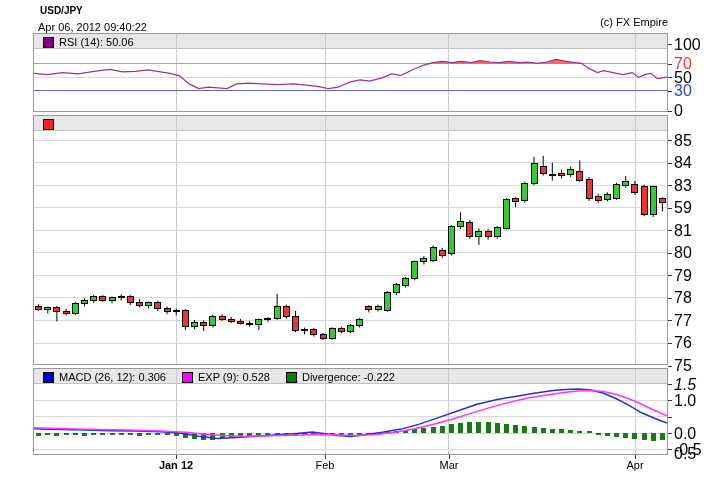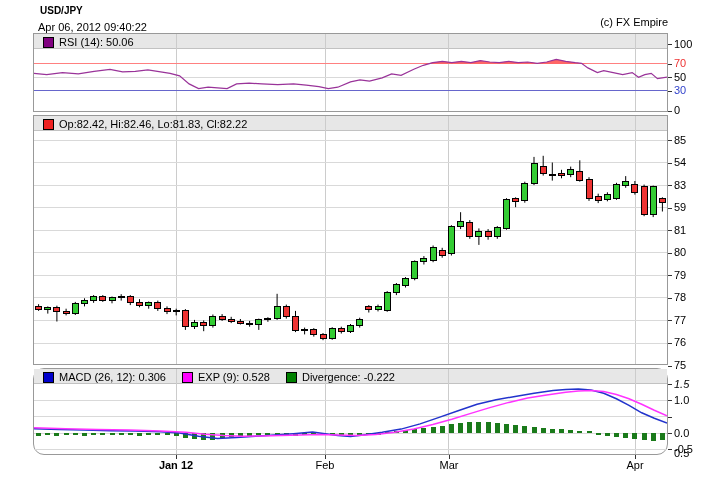--- a/index.html
+++ b/index.html
@@ -4,29 +4,29 @@
 <style>
   html,body{margin:0;padding:0;background:#fff;}
   #page{position:relative;width:710px;height:487px;background:#ffffff;overflow:hidden;
         font-family:"Liberation Sans",sans-serif;font-size:11px;color:#000;}
   #title{position:absolute;left:40px;top:5px;font-size:10px;font-weight:bold;}
   #timestamp{position:absolute;left:38px;top:21px;font-size:11px;}
   #copyright{position:absolute;right:42px;top:16px;font-size:11px;}
   .panel{position:absolute;border:1px solid #999;background:#fff;}
   #rsi-panel{left:33px;top:33px;width:633px;height:77px;}
   #price-panel{left:33px;top:115px;width:633px;height:248px;}
-  #macd-panel{left:33px;top:368px;width:633px;height:85px;border-radius:11px;}
+  #macd-panel{left:33px;top:368px;width:633px;height:85px;}
   .legendbar{position:absolute;left:0;top:0;width:100%;height:15px;background:#e7e7e7;
              border-bottom:1px solid #c2c2c2;display:flex;align-items:flex-end;padding-left:9px;
              box-sizing:border-box;}
   .plot{position:absolute;left:0;top:0;z-index:1;}
   .sw{position:relative;z-index:2;width:9px;height:9px;border:1px solid #000;display:inline-block;
       margin-right:5px;flex:none;}
   .lg{position:relative;z-index:2;font-size:11px;white-space:nowrap;margin-right:16px;}
-  .ylabel{position:absolute;font-size:11px;line-height:11px;}
+  .ylabel{position:absolute;font-size:16px;line-height:11px;}
   .ytick{position:absolute;width:4px;height:1px;background:#333;}
   .xlabel{position:absolute;font-size:11px;line-height:11px;transform:translateX(-50%);}
   .xtick{position:absolute;width:1px;height:4px;background:#333;}
 </style>
 </head>
 <body>
 
 <div id="page">
   <div id="title">USD/JPY</div>
   <div id="timestamp">Apr 06, 2012 09:40:22</div>
@@ -46,21 +46,20 @@
         <line x1="0" x2="633" y1="43.3" y2="43.3" stroke="#d9d9d9" shape-rendering="crispEdges"></line>
         <line x1="0" x2="633" y1="56.5" y2="56.5" stroke="#6666cc" shape-rendering="crispEdges"></line>
         <path d="M0.0,29.9L12.7,29.9L28.5,29.9L44.3,29.9L60.1,29.9L76.0,29.9L88.6,29.9L101.3,29.9L113.9,29.9L126.6,29.9L136.1,29.9L145.6,29.9L155.1,29.9L164.6,29.9L174.1,29.9L183.6,29.9L193.1,29.9L202.6,29.9L215.2,29.9L227.9,29.9L243.7,29.9L259.5,29.9L272.2,29.9L284.9,29.9L294.3,29.9L303.8,29.9L316.5,29.9L326.0,29.9L335.5,29.9L348.2,29.9L357.6,29.9L367.1,29.9L379.8,29.9L389.3,29.9L398.8,28.6L408.3,27.3L417.8,28.6L427.3,27.3L436.8,28.6L446.3,26.6L455.8,28.0L465.3,28.6L474.8,27.3L484.2,28.6L493.7,28.0L503.2,29.3L512.7,28.0L522.2,25.3L531.7,27.3L541.2,28.6L547.5,29.3L553.9,29.9L563.4,29.9L569.7,29.9L579.2,29.9L588.7,29.9L598.2,29.9L604.5,29.9L610.8,29.9L617.2,29.9L623.5,29.9L633.0,29.9L633,29.9L0,29.9Z" fill="#ff6666" stroke="none"></path>
         <path d="M0.0,39.3L12.7,40.6L28.5,38.6L44.3,39.9L60.1,37.3L76.0,35.3L88.6,37.9L101.3,37.3L113.9,35.9L126.6,37.9L136.1,39.3L145.6,41.9L155.1,49.9L164.6,54.6L174.1,53.2L183.6,53.9L193.1,54.6L202.6,49.9L215.2,49.2L227.9,49.9L243.7,50.6L259.5,49.9L272.2,51.2L284.9,52.6L294.3,54.6L303.8,53.2L316.5,47.9L326.0,45.9L335.5,47.2L348.2,43.9L357.6,39.9L367.1,41.3L379.8,35.3L389.3,31.3L398.8,28.6L408.3,27.3L417.8,28.6L427.3,27.3L436.8,28.6L446.3,26.6L455.8,28.0L465.3,28.6L474.8,27.3L484.2,28.6L493.7,28.0L503.2,29.3L512.7,28.0L522.2,25.3L531.7,27.3L541.2,28.6L547.5,29.3L553.9,33.9L563.4,38.6L569.7,36.6L579.2,38.6L588.7,40.6L598.2,38.6L604.5,43.3L610.8,40.6L617.2,39.3L623.5,44.6L633.0,43.2" fill="none" stroke="#993399" stroke-width="1.2"></path>
       </svg>
   </div>
 
   <div class="panel" id="price-panel">
     <div class="legendbar">
       <span class="sw" style="background: rgb(238, 34, 34);"></span>
-      <span class="lg">Op:82.42, Hi:82.46, Lo:81.83, Cl:82.22</span>
     </div>
     <svg class="plot" id="price-svg" width="633" height="248">
         <line x1="142.4" x2="142.4" y1="0" y2="248" stroke="#cccccc" shape-rendering="crispEdges"></line>
         <line x1="291.2" x2="291.2" y1="0" y2="248" stroke="#cccccc" shape-rendering="crispEdges"></line>
         <line x1="414.6" x2="414.6" y1="0" y2="248" stroke="#cccccc" shape-rendering="crispEdges"></line>
         <line x1="601.4" x2="601.4" y1="0" y2="248" stroke="#cccccc" shape-rendering="crispEdges"></line>
         <line x1="0" x2="633" y1="24.0" y2="24.0" stroke="#d9d9d9" shape-rendering="crispEdges"></line>
         <line x1="0" x2="633" y1="46.5" y2="46.5" stroke="#d9d9d9" shape-rendering="crispEdges"></line>
         <line x1="0" x2="633" y1="69.1" y2="69.1" stroke="#d9d9d9" shape-rendering="crispEdges"></line>
         <line x1="0" x2="633" y1="91.7" y2="91.7" stroke="#d9d9d9" shape-rendering="crispEdges"></line>
@@ -310,21 +309,21 @@
       <span class="ylabel" style="left: 674px; top: 58px; color: rgb(238, 51, 51);">70</span>
       <div class="ytick" style="left: 668px; top: 77px;"></div>
       <span class="ylabel" style="left: 674px; top: 72px; color: rgb(0, 0, 0);">50</span>
       <div class="ytick" style="left: 668px; top: 91px;"></div>
       <span class="ylabel" style="left: 674px; top: 85px; color: rgb(51, 68, 204);">30</span>
       <div class="ytick" style="left: 668px; top: 111px;"></div>
       <span class="ylabel" style="left: 674px; top: 105px; color: rgb(0, 0, 0);">0</span>
       <div class="ytick" style="left: 668px; top: 140px;"></div>
       <span class="ylabel" style="left: 674px; top: 135px; color: rgb(0, 0, 0);">85</span>
       <div class="ytick" style="left: 668px; top: 163px;"></div>
-      <span class="ylabel" style="left: 674px; top: 157px; color: rgb(0, 0, 0);">54</span>
+      <span class="ylabel" style="left: 674px; top: 157px; color: rgb(0, 0, 0);">84</span>
       <div class="ytick" style="left: 668px; top: 185px;"></div>
       <span class="ylabel" style="left: 674px; top: 180px; color: rgb(0, 0, 0);">83</span>
       <div class="ytick" style="left: 668px; top: 208px;"></div>
       <span class="ylabel" style="left: 674px; top: 202px; color: rgb(0, 0, 0);">59</span>
       <div class="ytick" style="left: 668px; top: 230px;"></div>
       <span class="ylabel" style="left: 674px; top: 225px; color: rgb(0, 0, 0);">81</span>
       <div class="ytick" style="left: 668px; top: 253px;"></div>
       <span class="ylabel" style="left: 674px; top: 247px; color: rgb(0, 0, 0);">80</span>
       <div class="ytick" style="left: 668px; top: 275px;"></div>
       <span class="ylabel" style="left: 674px; top: 270px; color: rgb(0, 0, 0);">79</span>

